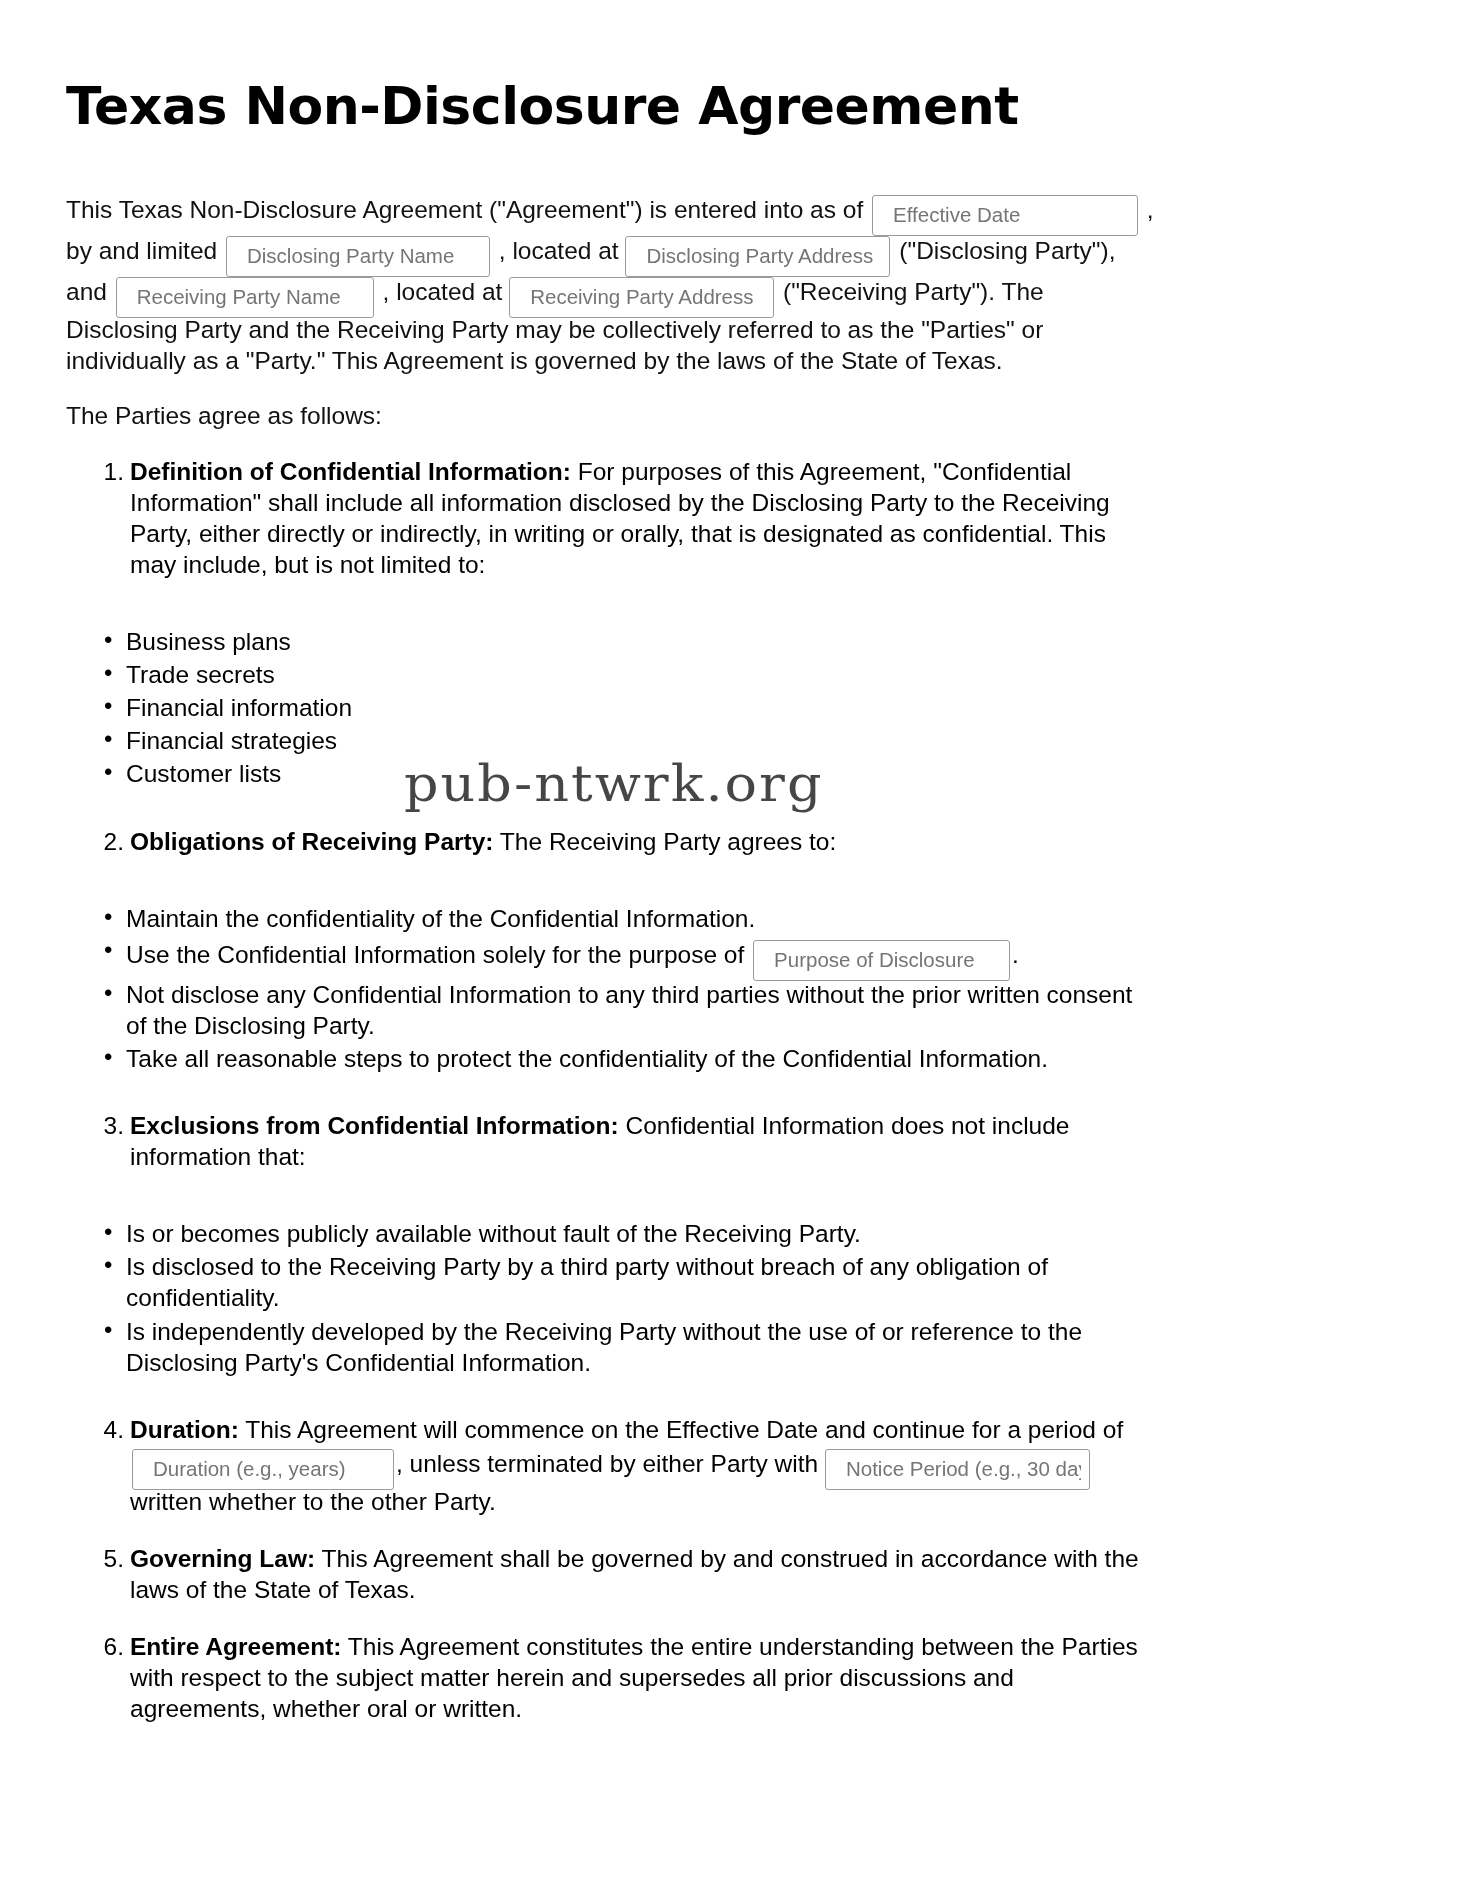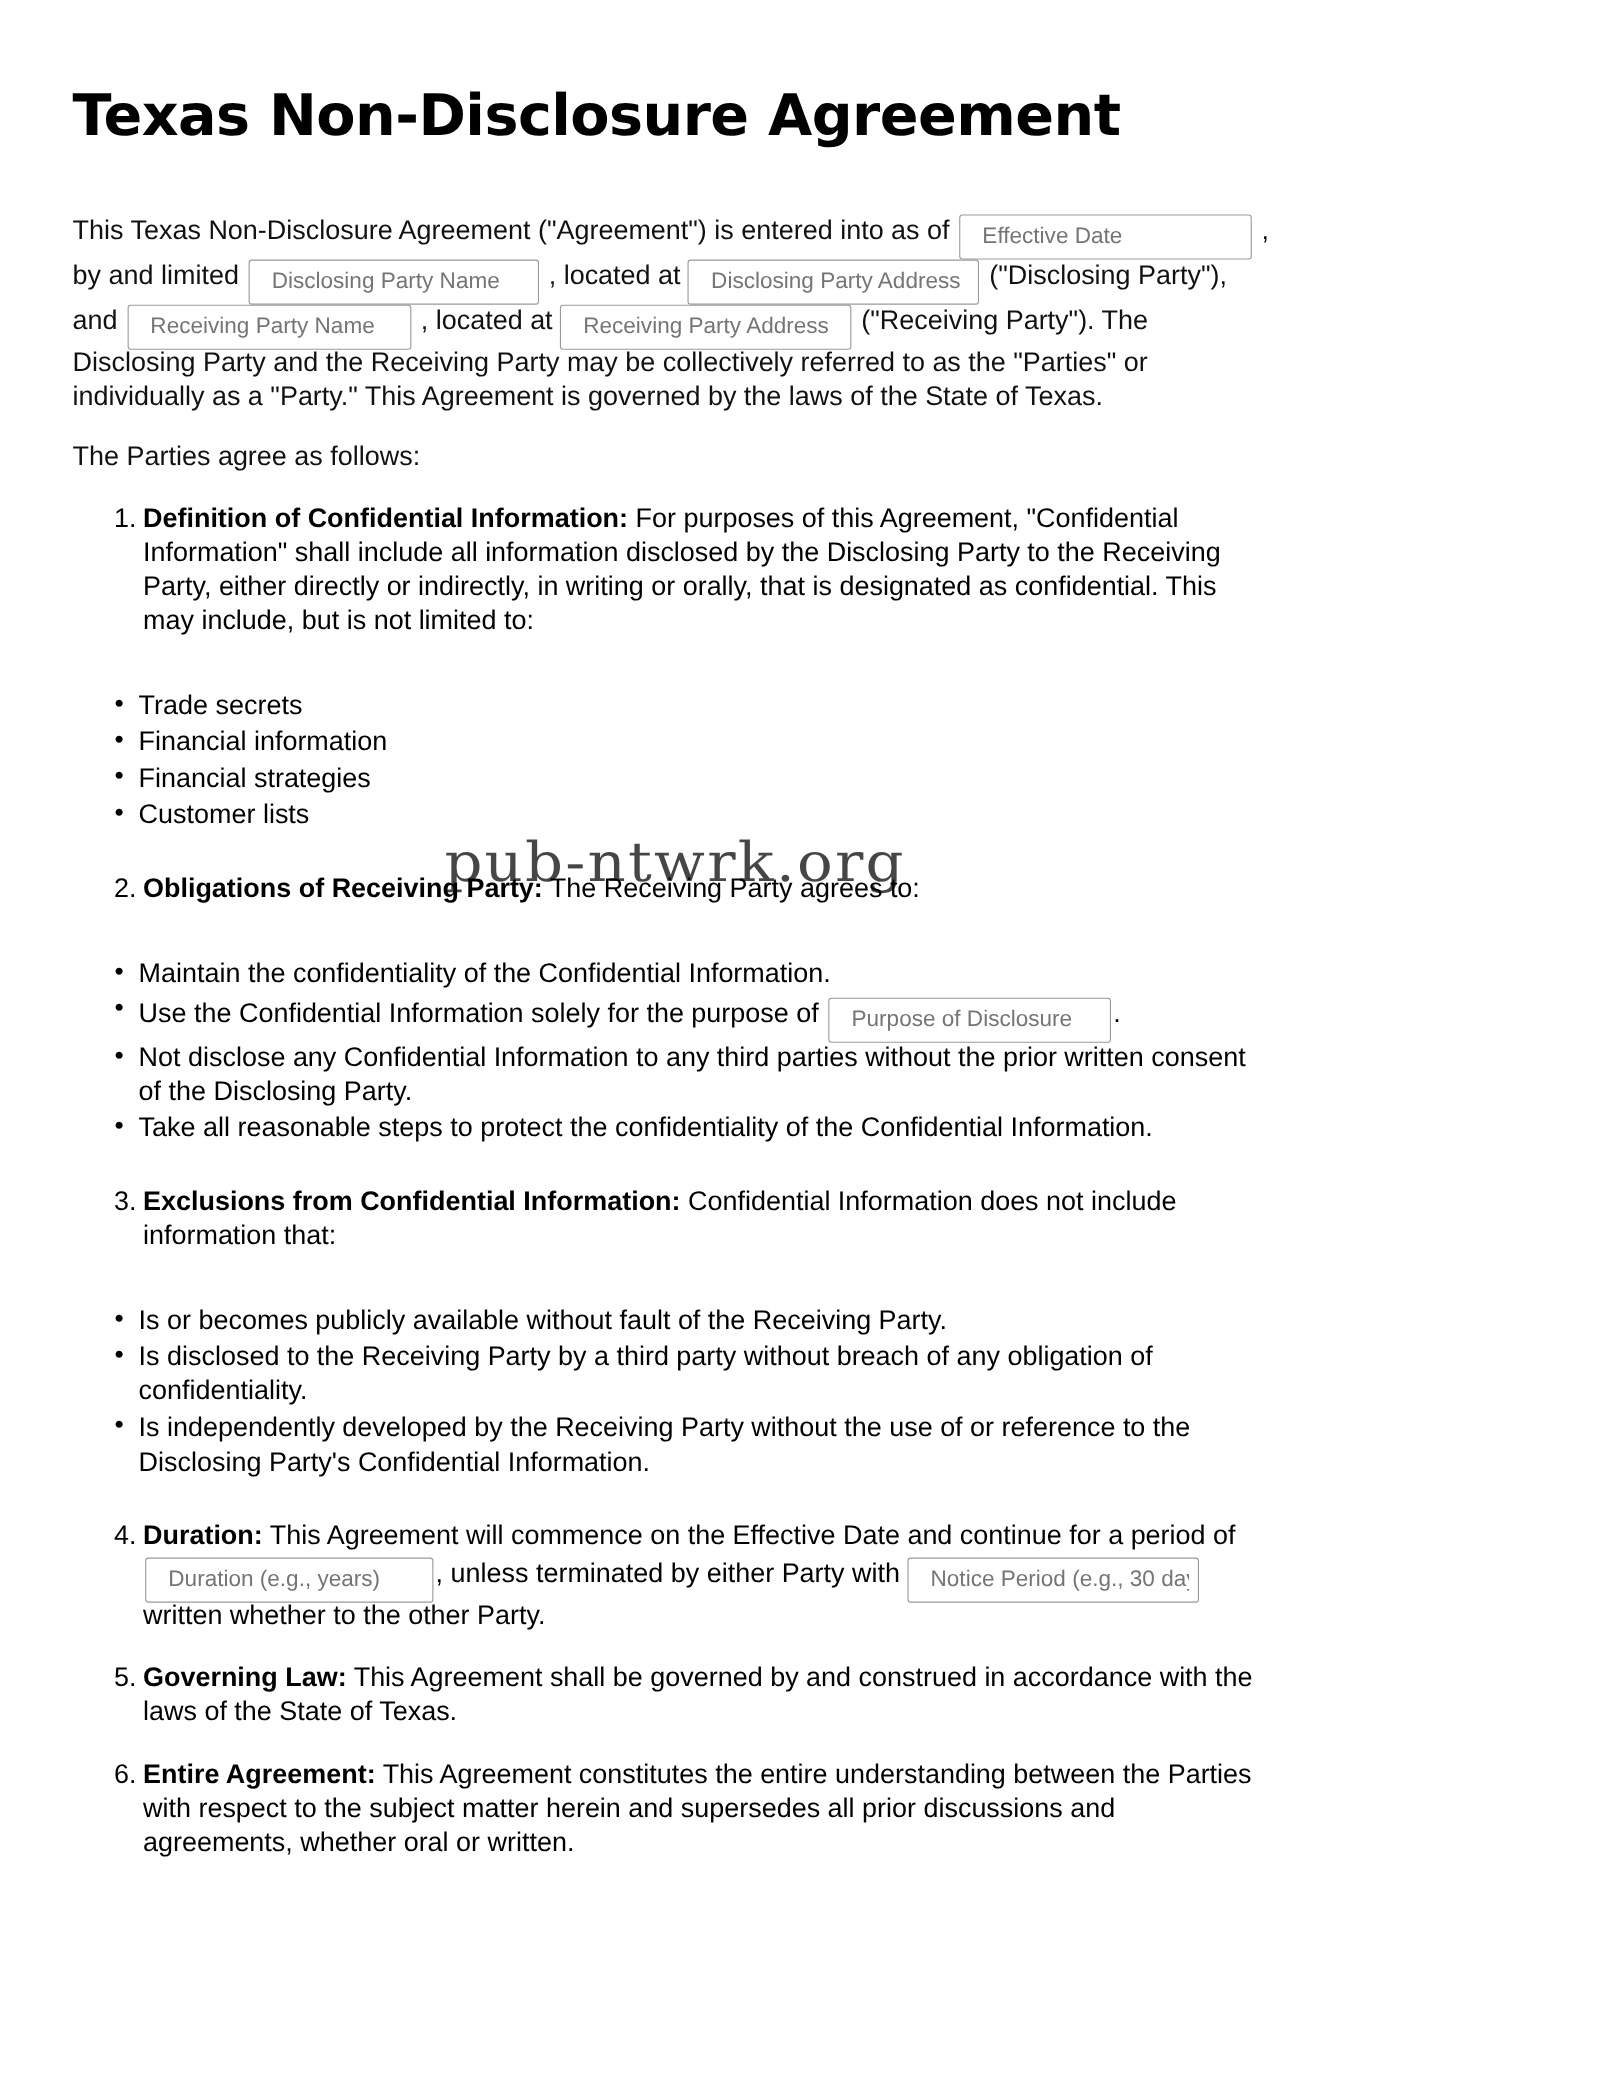--- a/index.html
+++ b/index.html
@@ -160,20 +160,21 @@
     <li class="section">
       <span class="num">1.</span>
       <span class="lead">Definition of Confidential Information:</span>
       <span>For purposes of this Agreement, "Confidential Information" shall include all information disclosed by the Disclosing Party to the Receiving Party, either directly or indirectly, in writing or orally, that is designated as confidential. This may include, but is not limited to:</span>
     </li>
   </ol>
 
   <div class="gap-md"></div>
 
   <ul class="bullets">
+    <li>Business plans</li>
     <li>Trade secrets</li>
     <li>Financial information</li>
     <li>Financial strategies</li>
     <li>Customer lists</li>
   </ul>
 
   <div class="gap-sm"></div>
 
   <ol class="sections">
     <li class="section">

